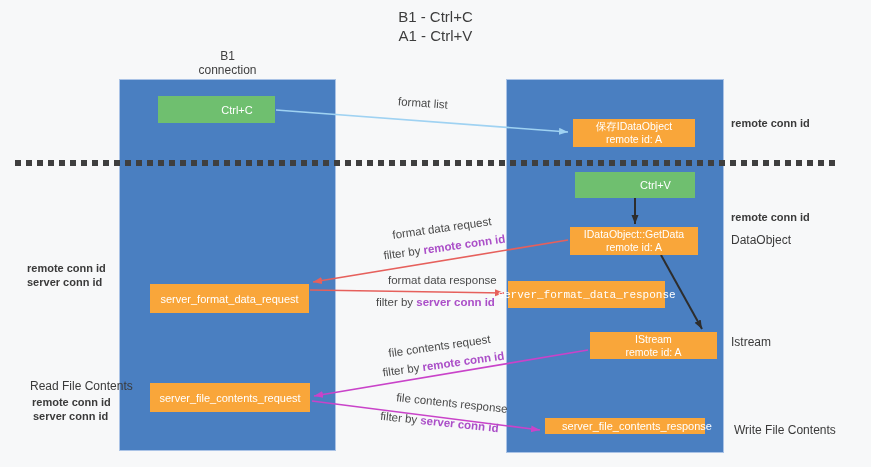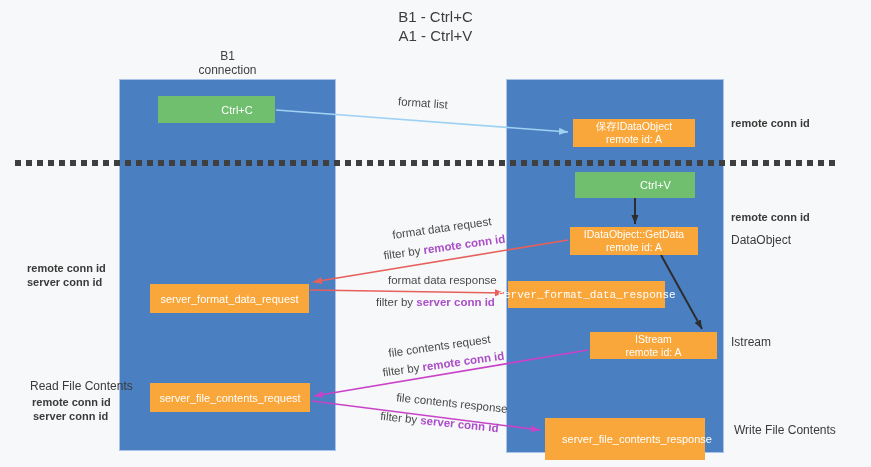--- a/index.html
+++ b/index.html
@@ -103,21 +103,21 @@
 
   <div class="box orange two-line" style="left:590px;top:332px;width:127px;height:27px;">
     <div>IStream</div>
     <div>remote id: A</div>
   </div>
 
   <div class="box orange" style="left:150px;top:383px;width:160px;height:29px;text-align:center;">
     <div>server_file_contents_request</div>
   </div>
 
-  <div class="box orange" style="left:545px;top:418px;width:160px;height:42px;padding-left:24px;">
+  <div class="box orange" style="left:545px;top:418px;width:160px;height:16px;padding-left:24px;">
     <div>server_file_contents_response</div>
   </div>
 
   <div class="edge-label rot-p4" style="left:398px;top:97px;">format list</div>
 
   <div class="edge-label rot-n8" style="left:392px;top:222px;">format data request</div>
   <div class="edge-label rot-n8" style="left:383px;top:241px;">
     <span>filter by </span><span class="purple">remote conn id</span>
   </div>
 

